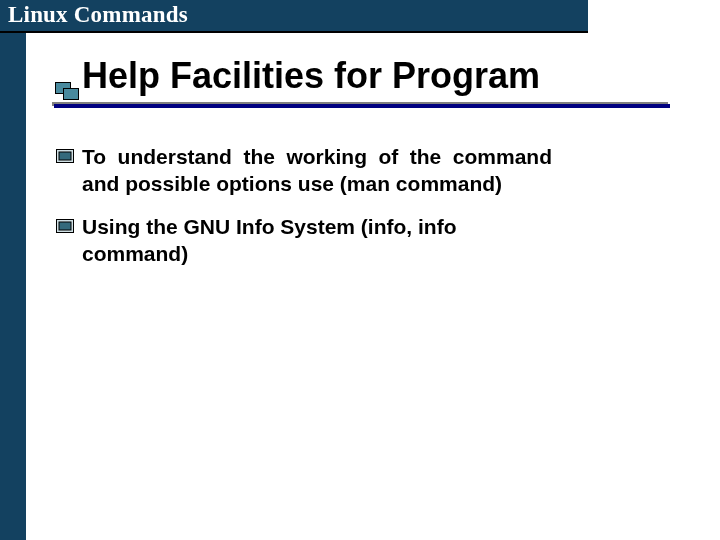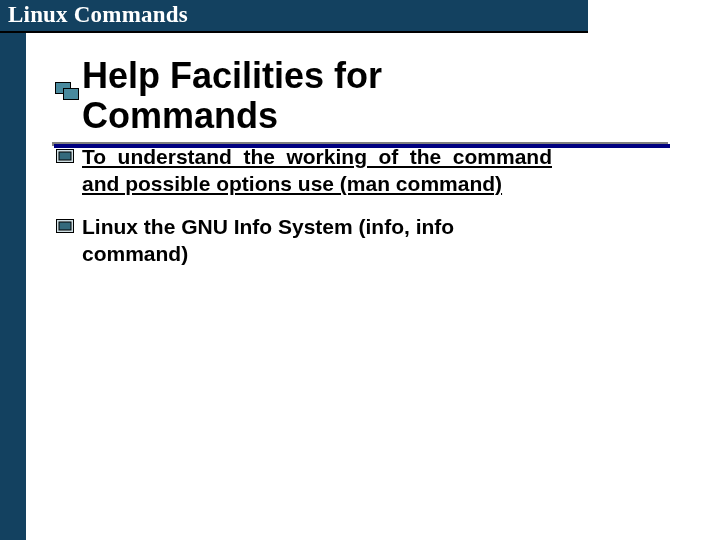--- a/index.html
+++ b/index.html
@@ -109,37 +109,37 @@
     margin-top: 5px;
     position: relative;
   }
   .bullet svg { display: block; }
   .item-text {
     font-size: 21px;
     font-weight: bold;
     line-height: 1.28;
     flex: 1;
   }
-  .item.justify .item-text { text-align: justify; text-decoration: underline; }
+  .item.justify .item-text { text-align: justify; }
 </style>
 </head>
 <body>
 
 <div class="slide">
   <div class="band">
     <div class="band-label">Linux Commands</div>
   </div>
   <div class="sidebar"></div>
 
   <div class="title-wrap">
     <div class="title-icon">
       <div class="sq a"></div>
       <div class="sq b"></div>
     </div>
-    <h1 class="title">Help Facilities for Commands</h1>
+    <h1 class="title">Help Facilities for Program</h1>
     <div class="title-line-outer"></div>
     <div class="title-line-inner"></div>
   </div>
 
   <div class="content" id="content">
       <div class="item justify">
         <span class="bullet">
           <svg width="18" height="14" viewBox="0 0 18 14">
             <rect x="0.5" y="0.5" width="17" height="13" fill="#cfe0e5" stroke="#000" stroke-width="1"></rect>
             <rect x="3" y="3" width="12" height="8" fill="#336a7c" stroke="#000" stroke-width="1"></rect>
@@ -147,16 +147,16 @@
         </span>
         <span class="item-text">To understand the working of the command and possible options use (man command)</span>
       </div>
       <div class="item">
         <span class="bullet">
           <svg width="18" height="14" viewBox="0 0 18 14">
             <rect x="0.5" y="0.5" width="17" height="13" fill="#cfe0e5" stroke="#000" stroke-width="1"></rect>
             <rect x="3" y="3" width="12" height="8" fill="#336a7c" stroke="#000" stroke-width="1"></rect>
           </svg>
         </span>
-        <span class="item-text"> Linux the GNU Info System (info, info command)</span>
+        <span class="item-text"> Using the GNU Info System (info, info command)</span>
       </div>
     </div>
 </div>
 
 </body></html>

